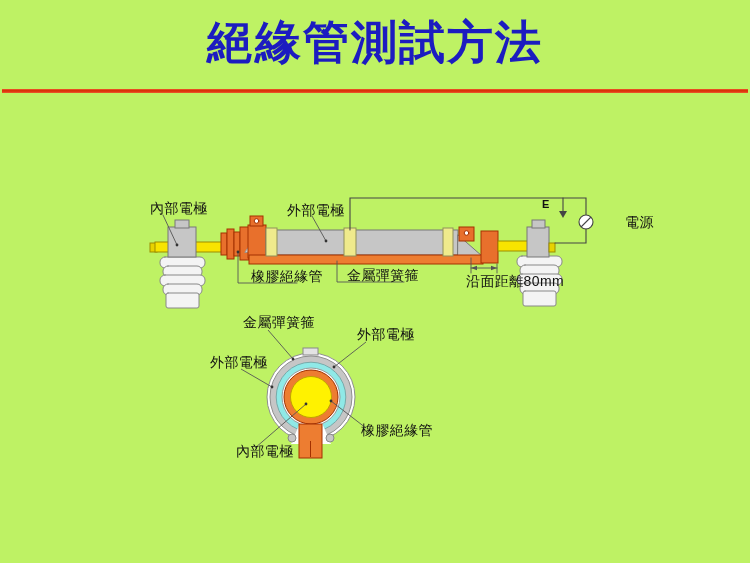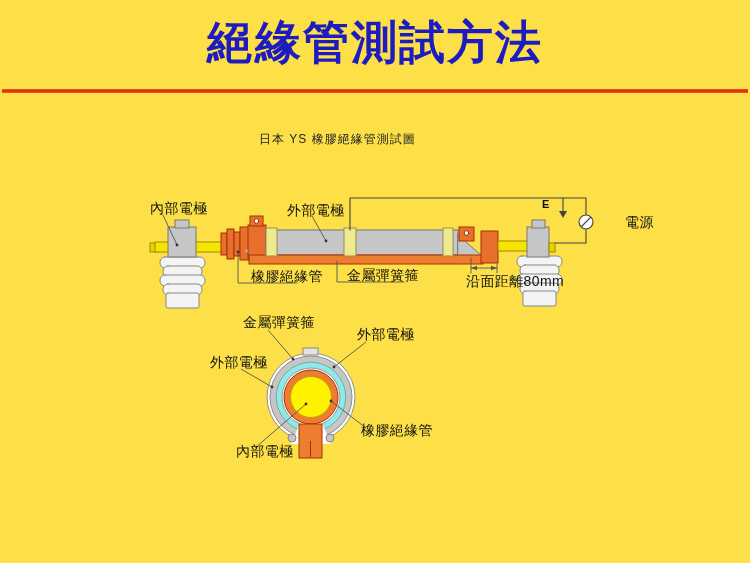--- a/index.html
+++ b/index.html
@@ -1,36 +1,35 @@
 <!DOCTYPE html>
 <html><head>
 <meta charset="utf-8">
 <style>
   html,body{margin:0;padding:0;background:#fff;}
-  .stage{position:relative;width:750px;height:563px;background:#fde047;overflow:hidden;
+  .stage{position:relative;width:750px;height:563px;background:#bef264;overflow:hidden;
          font-family:"Liberation Sans","DejaVu Sans",sans-serif;}
   .slide-title{position:absolute;left:0;top:12px;width:100%;text-align:center;
     font-family:"Liberation Serif","DejaVu Serif",serif;font-weight:bold;
     font-size:46px;letter-spacing:2px;color:#1c1cc0;white-space:nowrap;}
   .accent-rule{position:absolute;left:2px;right:2px;top:89px;height:4px;
     background:linear-gradient(#f05a30,#d52b00 45%,#f05a30);}
   .subtitle{position:absolute;left:259px;top:131px;font-size:12px;letter-spacing:1px;
     color:#222;white-space:nowrap;}
   .lbl{position:absolute;font-size:14px;color:#111;letter-spacing:0.4px;white-space:nowrap;line-height:11px;}
   .lbl-e{font-size:11px;font-weight:bold;letter-spacing:0;}
   svg{position:absolute;left:0;top:0;}
 </style>
 </head>
 <body>
 
 <div class="stage">
 
   <div class="slide-title">絕緣管測試方法</div>
   <div class="accent-rule"></div>
-  <div class="subtitle">日本 YS 橡膠絕緣管測試圖</div>
 
   <svg width="750" height="563" viewBox="0 0 750 563">
 
     <g stroke-linecap="round">
 
       <g>
         <rect x="160" y="257" width="45" height="11" rx="5" fill="#f4f4f4" stroke="#888"></rect>
         <rect x="163" y="266" width="39" height="11" rx="5" fill="#f4f4f4" stroke="#888"></rect>
         <rect x="160" y="275" width="45" height="11" rx="5" fill="#f4f4f4" stroke="#888"></rect>
         <rect x="163" y="284" width="39" height="11" rx="5" fill="#f4f4f4" stroke="#888"></rect>

